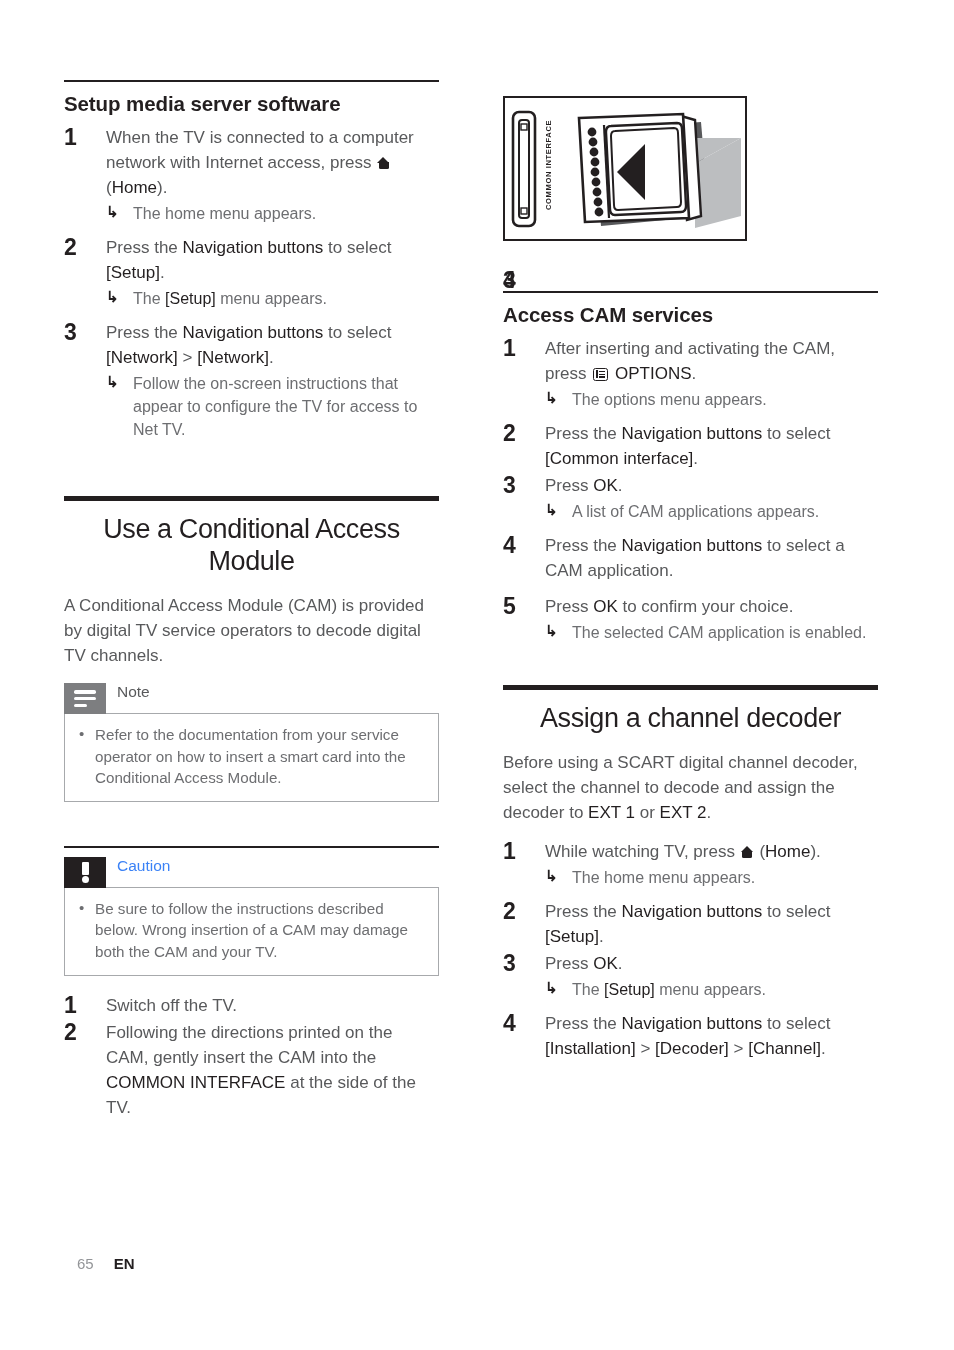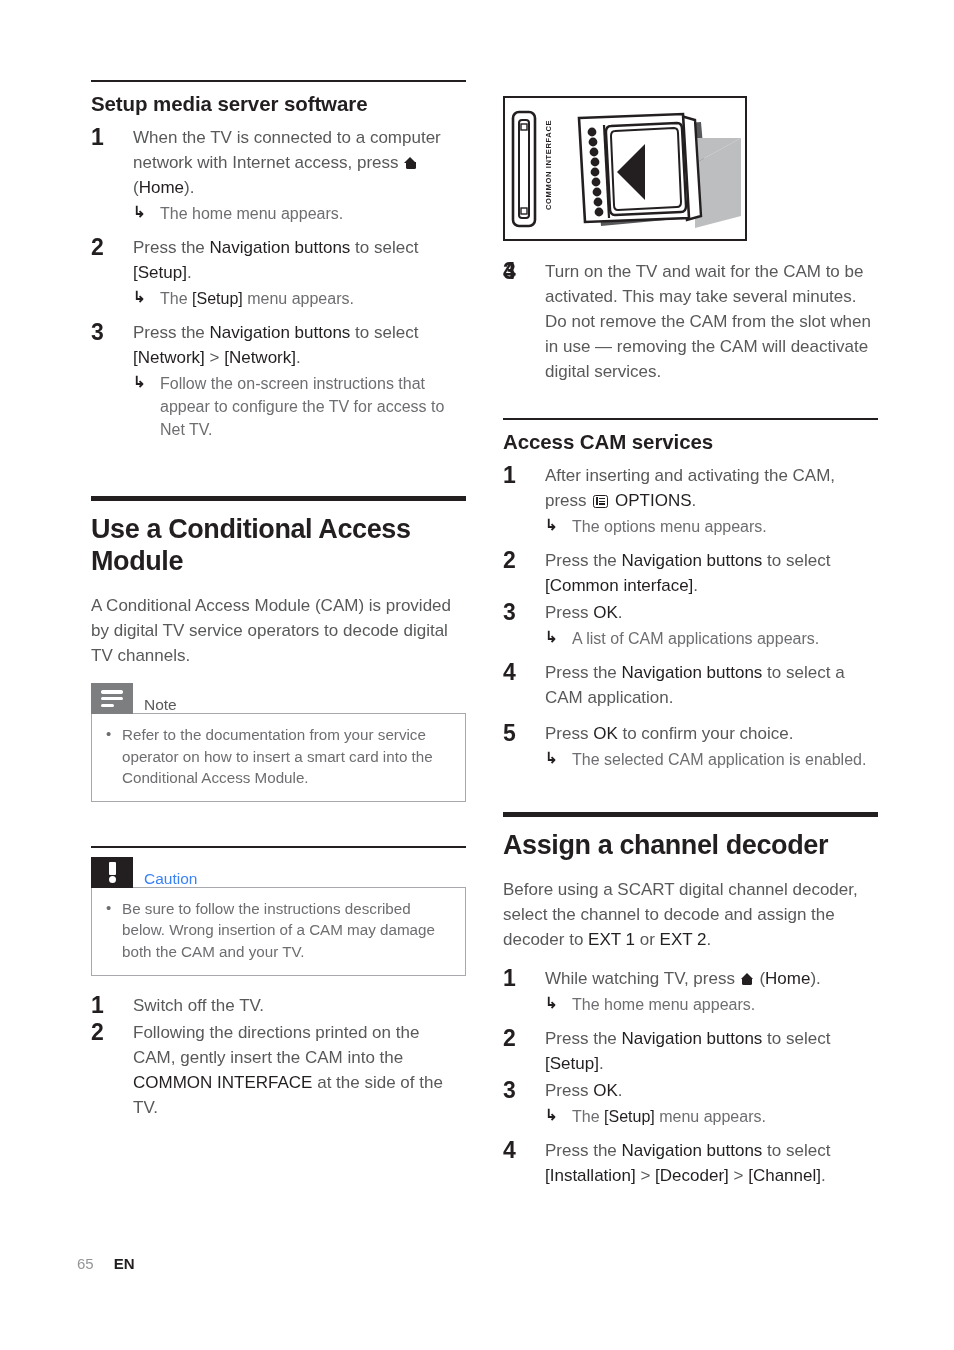--- a/index.html
+++ b/index.html
@@ -19,21 +19,21 @@
     position: absolute;
     inset: 0;
     width: 954px;
     height: 1350px;
   }
   .col {
     position: absolute;
     top: 80px;
     width: 375px;
   }
-  .col-left  { left: 91px; }
+  .col-left  { left: 64px; }
   .col-right { left: 503px; }
 
   
   .rule-thin {
     height: 0;
     border-top: 2px solid #231f20;
     margin: 0 0 9px 0;
   }
   .rule-thick {
     height: 0;
@@ -46,24 +46,25 @@
     font-size: 20.5px;
     line-height: 1.25;
     font-weight: bold;
     color: #231f20;
     margin: 0 0 9px 0;
     letter-spacing: -0.1px;
   }
   h1.major {
     font-size: 27px;
     line-height: 1.18;
-    font-weight: bold;
+    font-weight: normal;
     color: #231f20;
     margin: 0 0 16px 0;
     letter-spacing: -0.4px;
+    text-align: center;
   }
 
   
   p.body {
     font-size: 17px;
     line-height: 1.47;
     margin: 0 0 14px 0;
     color: #58595b;
   }
 
@@ -111,21 +112,21 @@
     font-size: 15px;
     color: #231f20;
     font-weight: bold;
   }
   b, strong { color: #231f20; font-weight: normal; }
 
   
   .callout { margin: 4px 0 18px 0; }
   .callout .tab {
     display: flex;
-    align-items: flex-end;
+    align-items: flex-start;
     height: 31px;
   }
   .callout .tab .badge {
     width: 42px;
     height: 31px;
     display: flex;
     align-items: center;
     justify-content: center;
     flex: 0 0 auto;
   }
@@ -403,21 +404,20 @@
   </div>
 
   <div class="col col-right" style="top:258px;">
 
     <ol class="steps">
       <li class="tight">
         <span class="num">3</span>
       </li>
       <li>
         <span class="num">4</span>
-        <span class="txt">Turn on the TV and wait for the CAM to be activated. This may take several minutes. Do not remove the CAM from the slot when in use — removing the CAM will deactivate digital services.</span>
       </li>
     </ol>
 
     <div style="height:22px"></div>
 
     <div class="rule-thin"></div>
     <h2 class="sub">Access CAM services</h2>
 
     <ol class="steps">
       <li>

